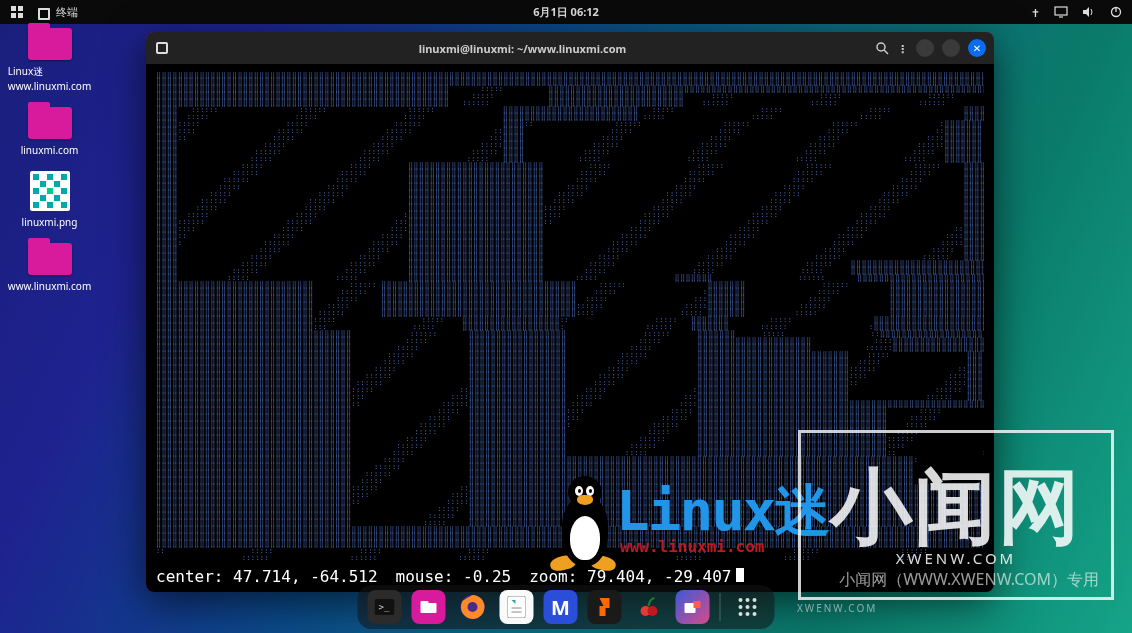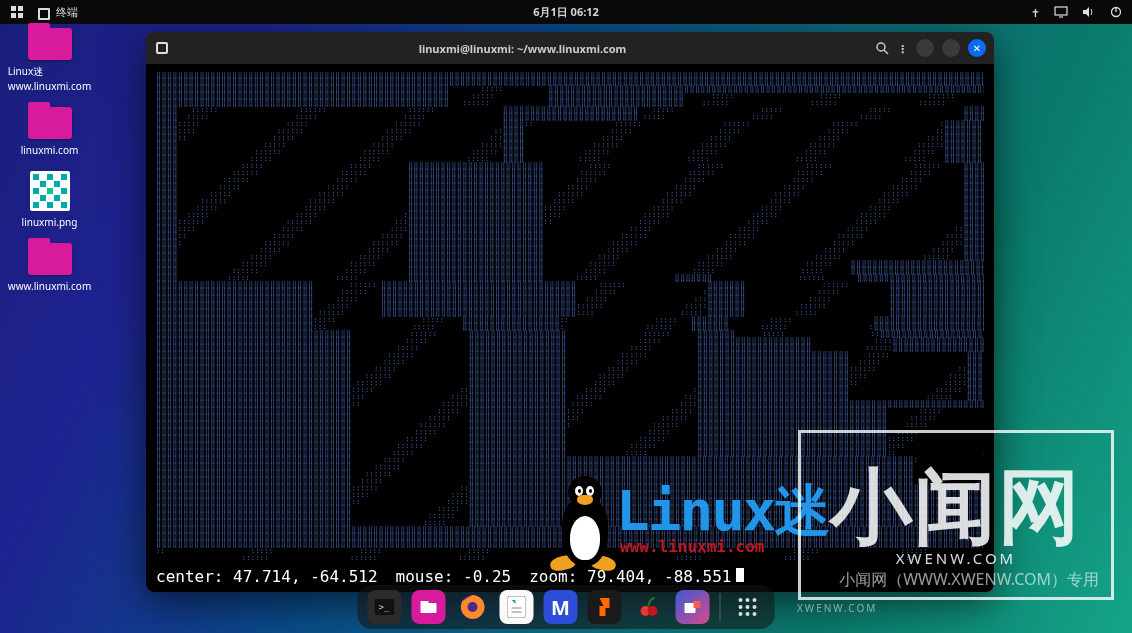--- a/index.html
+++ b/index.html
@@ -423,21 +423,21 @@
       </div>
       <div>
         <div class="linux-text">Linux迷</div>
         <div class="linux-sub">www.linuxmi.com</div>
       </div>
     </div>
 
     <div class="status-line">
       <span><span>center:</span> <span>47.714, -64.512</span></span>
       <span><span>mouse:</span> <span>-0.25</span></span>
-      <span><span>zoom:</span> <span>79.404, -88.551</span><span class="cursor-block"></span></span>
+      <span><span>zoom:</span> <span>79.404, -29.407</span><span class="cursor-block"></span></span>
     </div>
   </div>
 </div>
 
 <div class="xw-overlay">
   <div class="xw-big">小闻网</div>
   <div class="xw-sub">XWENW.COM</div>
   <div class="xw-faint">小闻网（WWW.XWENW.COM）专用</div>
   <div class="xw-extra">XWENW.COM</div>
 </div>

